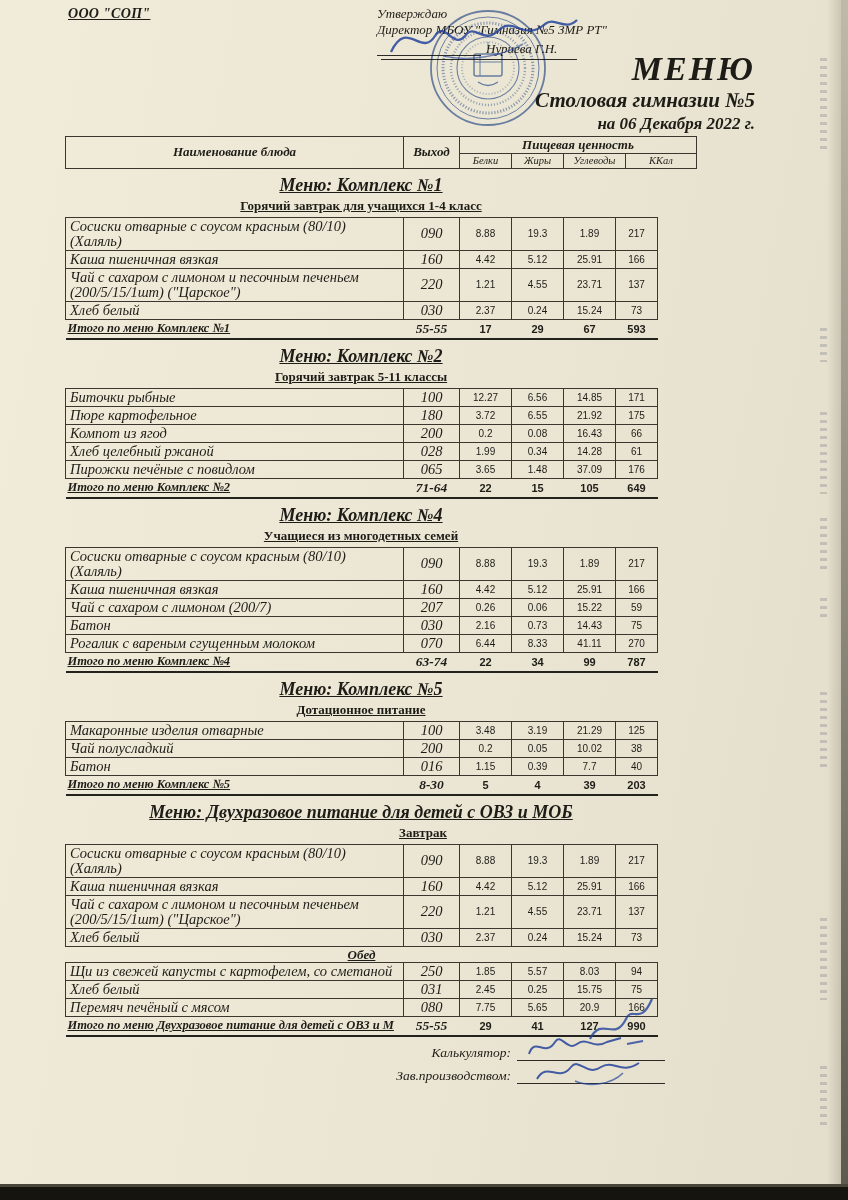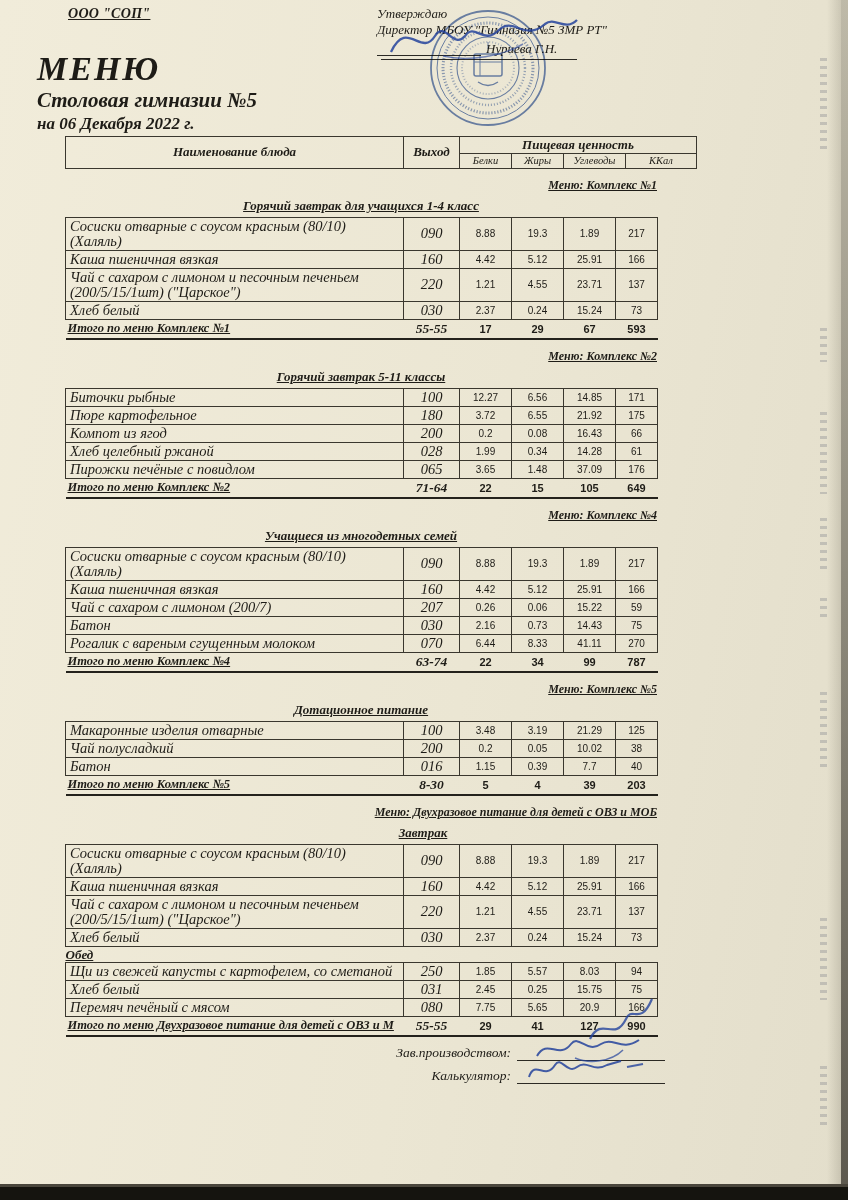--- a/index.html
+++ b/index.html
@@ -27,62 +27,62 @@
     text-decoration: underline; letter-spacing: .3px;
   }
   .approve {
     position: absolute; left: 312px; top: 0; width: 270px;
     font-style: italic; font-size: 13px; line-height: 1.25;
   }
   .approve .a3 { margin-top: 2px; display: flex; align-items: center; }
   .approve .blank { display: inline-block; width: 104px; border-bottom: 1px solid #2c2a24; height: 14px; margin-right: 5px; }
   .approve-rule { border-bottom: 1.2px solid #2c2a24; width: 196px; margin-top: 2px; margin-left: 4px; }
 
-  .title-block { width: 718px; text-align: left; transform: translateX(-28px); }
+  .title-block { width: 718px; text-align: right; transform: translateX(-28px); }
   .title-main { font-size: 34px; line-height: 1; font-weight: bold; font-style: italic; letter-spacing: 2px; }
   .title-sub  { font-size: 21px; line-height: 1.1; font-weight: bold; font-style: italic; margin-top: 3px; }
   .title-date { font-size: 17px; line-height: 1.1; font-weight: bold; font-style: italic; margin-top: 3px; }
 
   
   table.head-table { border-collapse: collapse; width: 632px; margin-top: 2px; table-layout: fixed; font-style: italic; }
   .head-table td { border: 1px solid #3a372e; text-align: center; padding: 0; }
   .h-name, .h-out { font-weight: bold; font-size: 13px; }
   .h-nut { font-weight: bold; font-size: 13px; line-height: 16px; }
   .h-sub { font-size: 10.5px; line-height: 14px; }
 
   
   .menu-section { width: 592px; }
   .sec-title {
-    margin-top: 8px; text-align: right;
-    font-size: 12px; line-height: 17px; font-weight: bold; font-style: italic;
+    margin-top: 8px; text-align: center;
+    font-size: 18px; line-height: 17px; font-weight: bold; font-style: italic;
     text-decoration: underline;
   }
   .sec-sub {
     margin-top: 4px; text-align: center;
-    font-size: 13px; line-height: 15px; font-weight: bold; font-style: italic;
+    font-size: 13px; line-height: 15px; font-weight: bold; 
     text-decoration: underline;
   }
   .sec-sub.shift { transform: translateX(62px); }
 
   table.menu-table { border-collapse: collapse; width: 592px; margin-top: 4px; table-layout: fixed; }
   .menu-table td { border: 1px solid #3a372e; vertical-align: middle; padding: 0; }
   .w-name { width: 338px; } .w-out { width: 56px; }
   .w-p { width: 52px; } .w-f { width: 52px; } .w-c { width: 52px; } .w-k { width: 42px; }
   .hw-c { width: 62px; }
 
   td.c-name { font-style: italic; font-size: 14.5px; line-height: 15px; padding: 1px 3px 1px 4px; }
   td.c-out  { font-style: italic; font-size: 14.5px; text-align: center; }
   td.c-num  { font-family: "Liberation Sans", sans-serif; font-size: 10px; text-align: center; }
 
   tr.total-row td { border: none; border-top: 1px solid #3a372e; border-bottom: 2.4px solid #24221c; padding: 1px 2px; }
   tr.total-row td.t-name { font-weight: bold; font-style: italic; font-size: 12.5px; line-height: 15px; text-decoration: underline; white-space: nowrap; overflow: visible; }
   tr.total-row td.t-out  { font-weight: bold; font-style: italic; font-size: 13.5px; text-align: center; }
   tr.total-row td.t-num  { font-family: "Liberation Sans", sans-serif; font-weight: bold; font-size: 11px; text-align: center; }
 
-  tr.mid-row td { border-left: none; border-right: none; font-weight: bold; font-style: italic; font-size: 13px; line-height: 15px; text-decoration: underline; }
+  tr.mid-row td { border-left: none; border-right: none; text-align: center; font-weight: bold; font-style: italic; font-size: 13px; line-height: 15px; text-decoration: underline; }
 
   
   .footer-sign { width: 600px; margin-top: 8px; font-style: italic; font-size: 13.5px; }
   .f-line { display: flex; justify-content: flex-end; align-items: flex-end; margin-top: 7px; }
   .f-blank { width: 148px; border-bottom: 1px solid #2c2a24; height: 16px; position: relative; margin-left: 6px; }
   .f-blank svg { position: absolute; left: 0; bottom: -6px; overflow: visible; }
 
   
   .overlay { position: absolute; pointer-events: none; }
   .stamp { left: 416px; top: 2px; mix-blend-mode: multiply; }
@@ -484,34 +484,34 @@
     <td class="t-num">41</td>
     <td class="t-num">127</td>
     <td class="t-num">990</td>
   </tr>
           </tbody>
       </table>
     </section>
 
     <div class="footer-sign">
       <div class="f-line">
+        <span class="f-label">Калькулятор:</span>
+        <span class="f-blank">
+          <svg width="148" height="34" viewBox="0 0 148 34">
+            <path d="M12,22 C18,4 28,26 38,10 C44,0 50,20 60,12 C70,4 76,18 90,10 L104,6" fill="none" stroke="#24439c" stroke-width="2" opacity=".85"></path>
+            <path d="M110,12 L126,9" fill="none" stroke="#24439c" stroke-width="2" opacity=".8"></path>
+          </svg>
+        </span>
+      </div>
+      <div class="f-line">
         <span class="f-label">Зав.производством:</span>
         <span class="f-blank">
           <svg width="148" height="34" viewBox="0 0 148 34">
             <path d="M20,24 C30,6 42,28 54,12 C62,2 70,22 84,12 C96,4 104,20 122,8" fill="none" stroke="#24439c" stroke-width="2" opacity=".85"></path>
             <path d="M58,26 C72,32 94,30 106,18" fill="none" stroke="#24439c" stroke-width="1.6" opacity=".7"></path>
-          </svg>
-        </span>
-      </div>
-      <div class="f-line">
-        <span class="f-label">Калькулятор:</span>
-        <span class="f-blank">
-          <svg width="148" height="34" viewBox="0 0 148 34">
-            <path d="M12,22 C18,4 28,26 38,10 C44,0 50,20 60,12 C70,4 76,18 90,10 L104,6" fill="none" stroke="#24439c" stroke-width="2" opacity=".85"></path>
-            <path d="M110,12 L126,9" fill="none" stroke="#24439c" stroke-width="2" opacity=".8"></path>
           </svg>
         </span>
       </div>
     </div>
 
   </div>
 
   <svg class="overlay stamp" width="145" height="145" viewBox="0 0 145 145">
     <g fill="none" stroke="#3b5ea9" opacity="0.72">
       <circle cx="72" cy="66" r="57" stroke-width="1.8"></circle>

